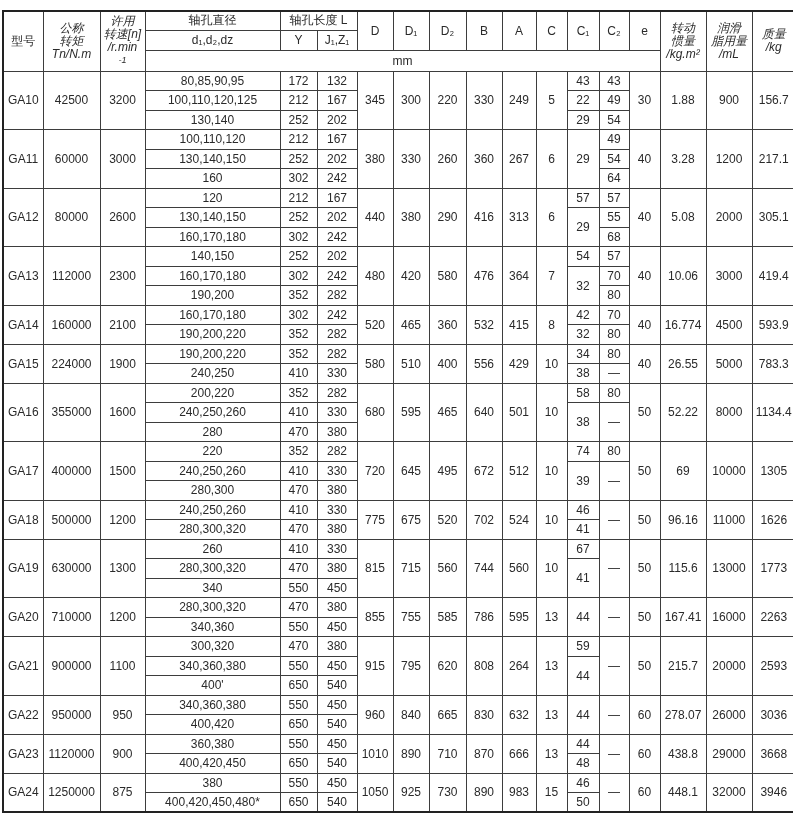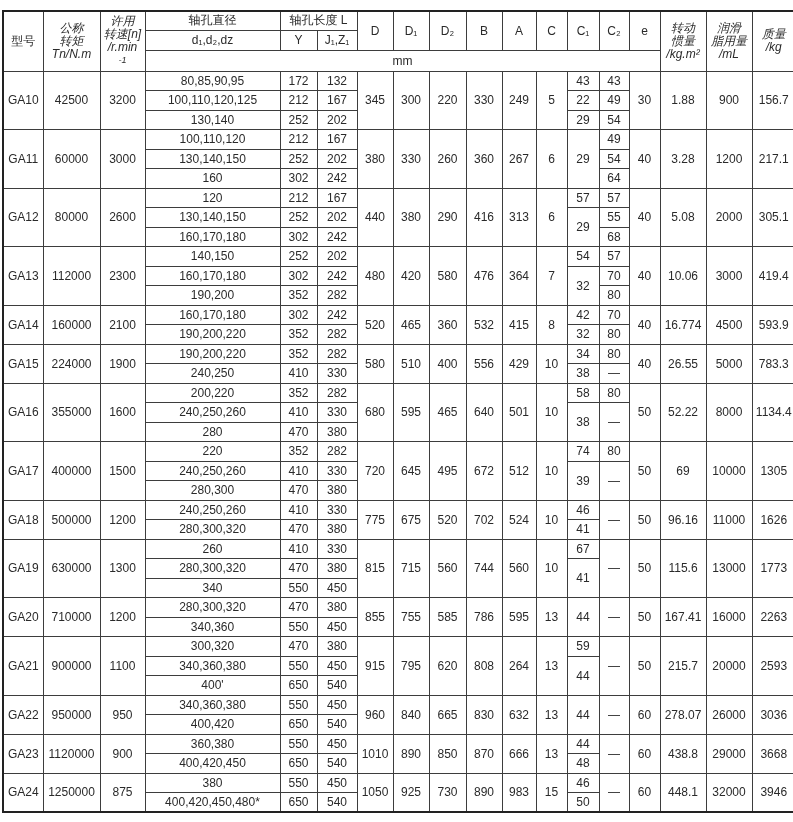--- a/index.html
+++ b/index.html
@@ -482,21 +482,21 @@
       </tr>
       <tr>
         <td rowspan="2">GA23</td>
         <td rowspan="2">1120000</td>
         <td rowspan="2">900</td>
         <td>360,380</td>
         <td>550</td>
         <td>450</td>
         <td rowspan="2">1010</td>
         <td rowspan="2">890</td>
-        <td rowspan="2">850</td>
+        <td rowspan="2">710</td>
         <td rowspan="2">870</td>
         <td rowspan="2">666</td>
         <td rowspan="2">13</td>
         <td>44</td>
         <td rowspan="2">—</td>
         <td rowspan="2">60</td>
         <td rowspan="2">438.8</td>
         <td rowspan="2">29000</td>
         <td rowspan="2">3668</td>
       </tr>

